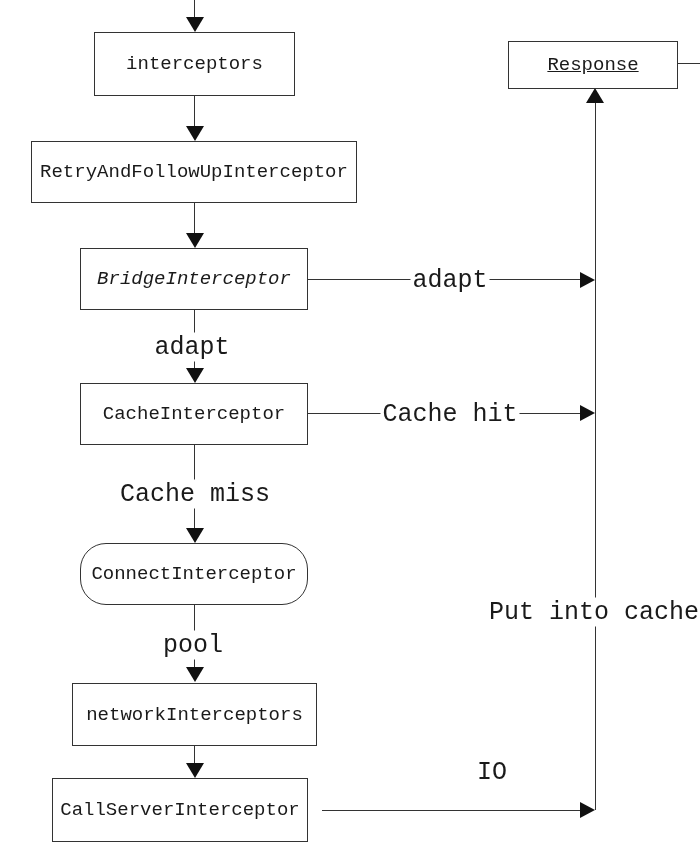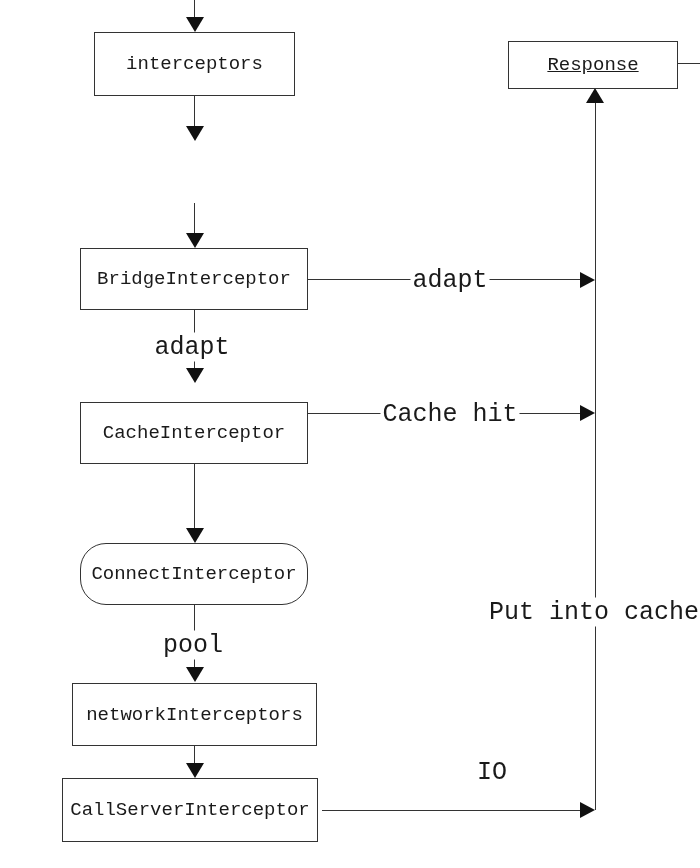--- a/index.html
+++ b/index.html
@@ -67,25 +67,25 @@
     background: #ffffff;
     font-size: 25px;
     white-space: nowrap;
     padding: 0 2px;
     z-index: 3;
   }
 
   
   #node-interceptors { left: 94px;  top: 32px;  width: 201px; height: 64px; }
   #node-retry        { left: 31px;  top: 141px; width: 326px; height: 62px; }
-  #node-bridge       { left: 80px;  top: 248px; width: 228px; height: 62px; }
-  #node-cache        { left: 80px;  top: 383px; width: 228px; height: 62px; margin-top: 19px; }
+  #node-bridge       { left: 80px;  top: 248px; width: 228px; height: 62px; font-style: italic; }
+  #node-cache        { left: 80px;  top: 383px; width: 228px; height: 62px; }
   #node-connect      { left: 80px;  top: 543px; width: 228px; height: 62px; border-radius: 26px; }
   #node-network      { left: 72px;  top: 683px; width: 245px; height: 63px; }
-  #node-callserver   { left: 62px;  top: 778px; width: 256px; height: 64px; }
+  #node-callserver   { left: 52px;  top: 778px; width: 256px; height: 64px; }
   #node-response     { left: 508px; top: 41px;  width: 170px; height: 48px; text-decoration: underline; }
 
   
   #v-entry   { left: 194px; top: 0;     height: 18px; }
   #v-1       { left: 194px; top: 96px;  height: 31px; }
   #v-2       { left: 194px; top: 203px; height: 31px; }
   #v-adapt   { left: 194px; top: 310px; height: 59px; }
   #v-miss    { left: 194px; top: 445px; height: 84px; }
   #v-pool    { left: 194px; top: 605px; height: 63px; }
   #v-3       { left: 194px; top: 746px; height: 18px; }
@@ -120,20 +120,21 @@
   #lbl-pool     { left: 193px; top: 645px; }
   #lbl-io       { left: 456px; top: 772px; margin-left: 36px; }
   #lbl-putcache { left: 594px; top: 612px; }
 </style>
 </head>
 <body>
 
 <div id="canvas">
 
   <div class="node" id="node-interceptors">interceptors</div>
+  <div class="node" id="node-retry">RetryAndFollowUpInterceptor</div>
   <div class="node" id="node-bridge">BridgeInterceptor</div>
   <div class="node" id="node-cache">CacheInterceptor</div>
   <div class="node" id="node-connect">ConnectInterceptor</div>
   <div class="node" id="node-network">networkInterceptors</div>
   <div class="node" id="node-callserver">CallServerInterceptor</div>
   <div class="node" id="node-response">Response</div>
 
   <div class="vline" id="v-entry"></div>
   <div class="vline" id="v-1"></div>
   <div class="vline" id="v-2"></div>
@@ -157,17 +158,18 @@
   <div class="arrow down" id="a-5"></div>
   <div class="arrow down" id="a-6"></div>
   <div class="arrow up" id="a-up"></div>
   <div class="arrow right" id="a-adapt"></div>
   <div class="arrow right" id="a-hit"></div>
   <div class="arrow right" id="a-io"></div>
 
   <div class="edge-label" id="lbl-adapt-h">adapt</div>
   <div class="edge-label" id="lbl-adapt-v">adapt</div>
   <div class="edge-label" id="lbl-hit">Cache hit</div>
+  <div class="edge-label" id="lbl-miss">Cache miss</div>
   <div class="edge-label" id="lbl-pool">pool</div>
   <div class="edge-label" id="lbl-io">IO</div>
   <div class="edge-label" id="lbl-putcache">Put into cache</div>
 
 </div>
 
 </body></html>

